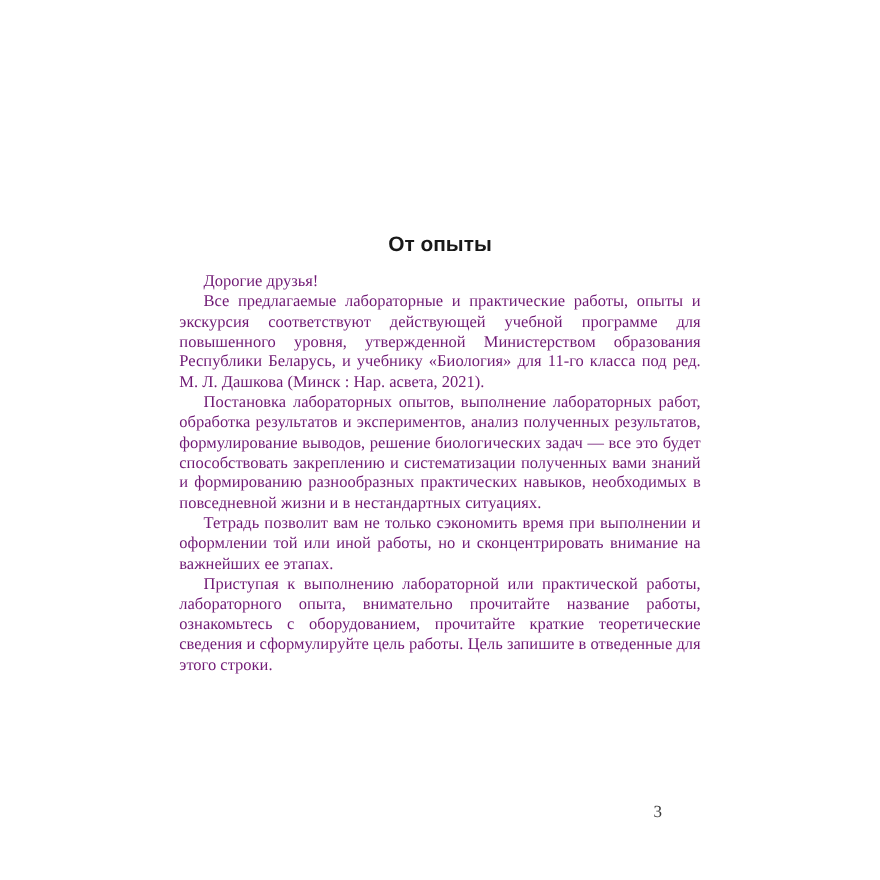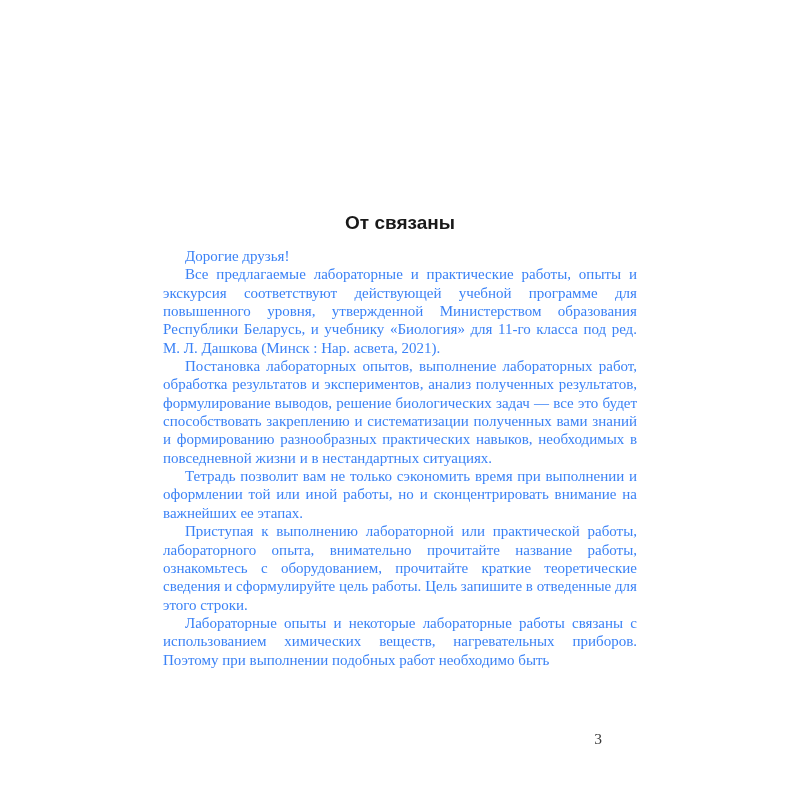--- a/index.html
+++ b/index.html
@@ -28,21 +28,21 @@
       font-weight: 700;
       font-size: 19px;
       line-height: 22px;
       color: #191919;
     }
     .content {
       position: absolute;
       top: 247px;
       left: 163px;
       width: 474px;
-      color: #3b82f6;
+      color: #701a75;
       font-size: 15px;
       line-height: 18.35px;
       text-align: justify;
       text-justify: inter-word;
     }
     .para {
       margin: 0;
       padding: 0;
       text-indent: 22px;
     }
@@ -53,25 +53,24 @@
       width: 40px;
       text-align: center;
       font-size: 15.5px;
       color: #3a3a3a;
     }
   </style>
 </head>
 <body>
 
 <div class="page">
-  <h1 class="title">От связаны</h1>
+  <h1 class="title">От опыты</h1>
 
   <div class="content">
     <p class="para">Дорогие друзья!</p>
     <p class="para">Все предлагаемые лабораторные и практические работы, опыты и экскурсия соответствуют действующей учебной программе для повышенного уровня, утвержденной Министерством образования Республики Беларусь, и учебнику «Биология» для 11-го класса под ред. М. Л. Дашкова (Минск : Нар. асвета, 2021).</p>
     <p class="para">Постановка лабораторных опытов, выполнение лабораторных работ, обработка результатов и экспериментов, анализ полученных результатов, формулирование выводов, решение биологических задач — все это будет способствовать закреплению и систематизации полученных вами знаний и формированию разнообразных практических навыков, необходимых в повседневной жизни и в нестандартных ситуациях.</p>
     <p class="para">Тетрадь позволит вам не только сэкономить время при выполнении и оформлении той или иной работы, но и сконцентрировать внимание на важнейших ее этапах.</p>
     <p class="para">Приступая к выполнению лабораторной или практической работы, лабораторного опыта, внимательно прочитайте название работы, ознакомьтесь с оборудованием, прочитайте краткие теоретические сведения и сформулируйте цель работы. Цель запишите в отведенные для этого строки.</p>
-    <p class="para">Лабораторные опыты и некоторые лабораторные работы связаны с использованием химических веществ, нагревательных приборов. Поэтому при выполнении подобных работ необходимо быть</p>
   </div>
 
   <div class="page-number">3</div>
 </div>
 
 </body></html>

